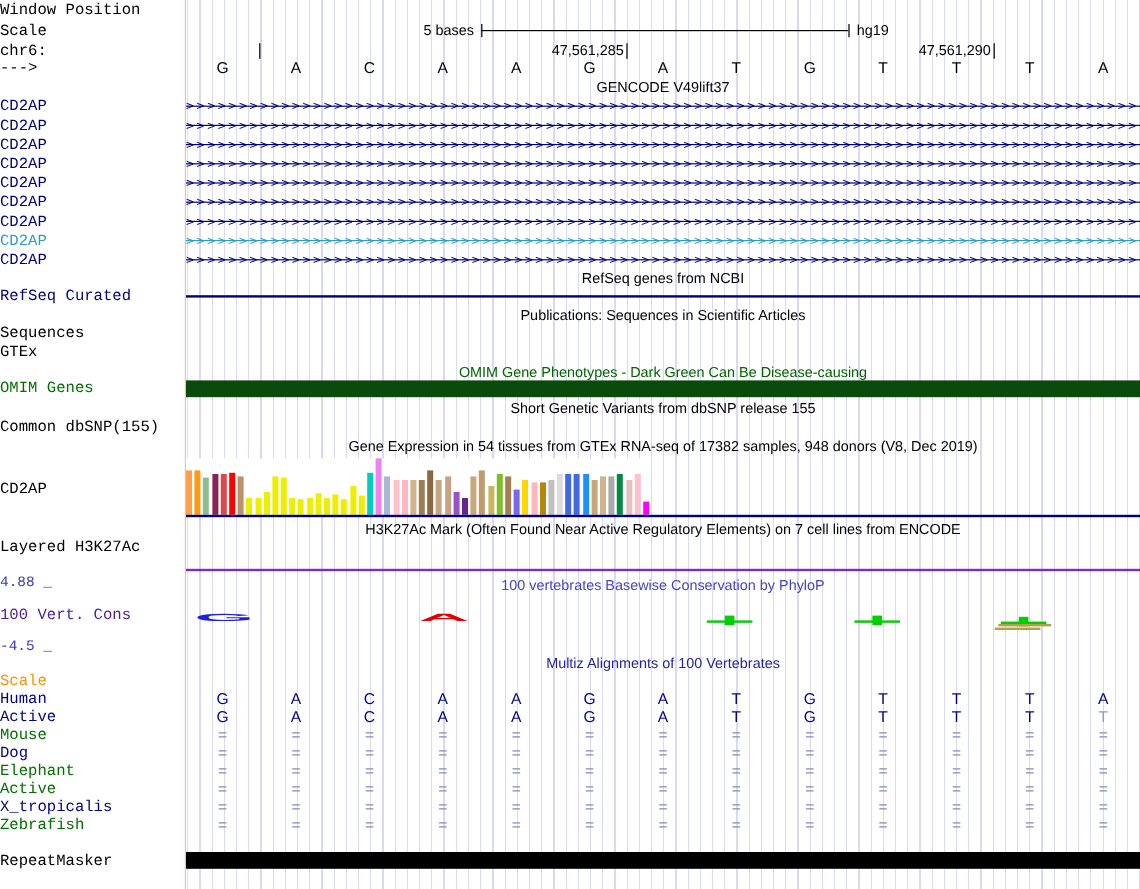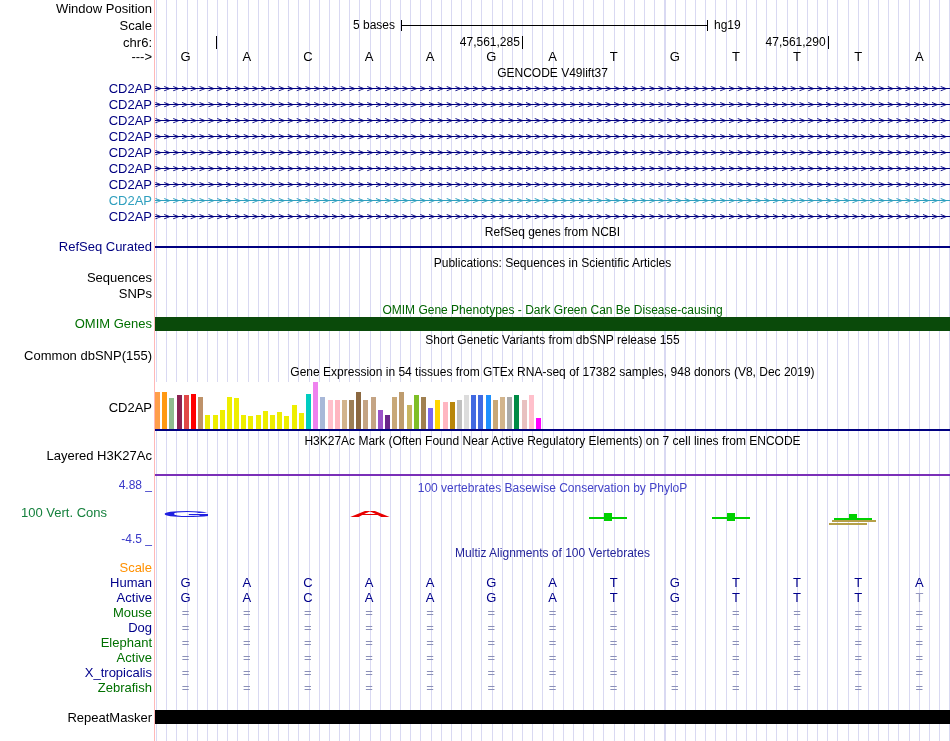--- a/index.html
+++ b/index.html
@@ -2,22 +2,22 @@
 <html><head>
 <meta charset="utf-8">
 <style>
   html,body{margin:0;padding:0;background:#fff;}
   #page{position:relative;width:950px;height:741px;overflow:hidden;background:#fff;
         font-family:"Liberation Sans","DejaVu Sans",sans-serif;color:#000;}
   .grid{position:absolute;top:0;left:156px;width:794px;height:741px;
         background:repeating-linear-gradient(90deg,#d9d9f2 0 1px,transparent 1px 10.17px);z-index:0;}
   .pinkline{position:absolute;top:0;left:154px;width:1px;height:741px;background:#ffb8b8;z-index:1;}
   .abs{position:absolute;z-index:2;}
-  .lbl{position:absolute;left:0;width:152px;text-align:right;font-size:13px;line-height:13px;
-       white-space:nowrap;z-index:3;}
+  .lbl{position:absolute;left:0;width:152px;font-size:13px;line-height:13px;
+       white-space:nowrap;z-index:3;font-family:Liberation Mono, monospace;}
   .ctitle{position:absolute;left:155px;width:795px;text-align:center;font-size:12px;line-height:13px;z-index:2;}
   .base{position:absolute;font-size:13px;line-height:13px;text-align:center;z-index:2;}
   .generow{position:absolute;left:155px;width:795px;height:13px;overflow:hidden;white-space:nowrap;
            font-family:"DejaVu Sans Mono",monospace;font-size:11px;line-height:13px;letter-spacing:2.2px;z-index:2;}
   .generow::before{content:"";position:absolute;left:0;right:0;top:6px;border-top:1px solid currentColor;}
   .hline{position:absolute;left:155px;width:795px;z-index:2;}
   .tick{position:absolute;width:1px;height:13px;background:#000;z-index:2;}
   .num{position:absolute;text-align:right;font-size:12px;line-height:13px;z-index:2;}
   .mzrow{position:absolute;left:155px;width:795px;height:13px;z-index:2;}
   .mzcell{position:absolute;top:0;width:61.15px;text-align:center;font-size:13px;line-height:13px;}
@@ -52,21 +52,21 @@
 
   <div class="ctitle" style="top:67px">GENCODE V49lift37</div>
   <div id="gencode-rows"></div>
 
   <div class="ctitle" style="top:226px">RefSeq genes from NCBI</div>
   <div class="lbl" style="top:240px;color:#000080">RefSeq Curated</div>
   <div class="hline" style="top:246px;height:2px;background:#000080"></div>
 
   <div class="ctitle" style="top:257px">Publications: Sequences in Scientific Articles</div>
   <div class="lbl" style="top:271px">Sequences</div>
-  <div class="lbl" style="top:287px">SNPs</div>
+  <div class="lbl" style="top:287px">GTEx</div>
 
   <div class="ctitle" style="top:304px;color:#006400">OMIM Gene Phenotypes - Dark Green Can Be Disease-causing</div>
   <div class="lbl" style="top:317px;color:#007000;line-height:14px">OMIM Genes</div>
   <div class="hline" style="top:317px;height:14px;background:#0A4A0A"></div>
 
   <div class="ctitle" style="top:334px">Short Genetic Variants from dbSNP release 155</div>
   <div class="lbl" style="top:349px">Common dbSNP(155)</div>
 
   <div class="ctitle" style="top:366px">Gene Expression in 54 tissues from GTEx RNA-seq of 17382 samples, 948 donors (V8, Dec 2019)</div>
   <div class="lbl" style="top:401px">CD2AP</div>
@@ -127,21 +127,21 @@
       <div class="bar" style="height: 11px; background: rgb(255, 0, 255);"></div>
     </div>
   <div class="hline" style="top:429px;height:2px;background:#000080"></div>
 
   <div class="ctitle" style="top:435px">H3K27Ac Mark (Often Found Near Active Regulatory Elements) on 7 cell lines from ENCODE</div>
   <div class="lbl" style="top:449px">Layered H3K27Ac</div>
   <div class="hline" style="top:474px;height:2px;background:#7A2FB8"></div>
 
   <div class="lbl" style="top:479px;color:#3939C8;font-size:12px">4.88 _</div>
   <div class="ctitle" style="top:482px;color:#4343C8">100 vertebrates Basewise Conservation by PhyloP</div>
-  <div class="lbl" style="top:506px;color:#15803d;width:107px">100 Vert. Cons</div>
+  <div class="lbl" style="top:506px;color:#4c1d95;width:107px">100 Vert. Cons</div>
   <div class="lbl" style="top:533px;color:#3939C8;font-size:12px">-4.5 _</div>
   <div id="phylop-glyphs"></div>
 
   <div class="ctitle" style="top:547px;color:#24249B">Multiz Alignments of 100 Vertebrates</div>
   <div class="lbl" style="top:561px;color:#FF9000">Scale</div>
   <div id="multiz-rows"></div>
 
   <div class="lbl" style="top:711px;line-height:14px">RepeatMasker</div>
   <div class="hline" style="top:710px;height:14px;background:#000"></div>
 <div class="num" style="top: 36px; left: 319.9px; width: 200px;">47,561,285</div>

